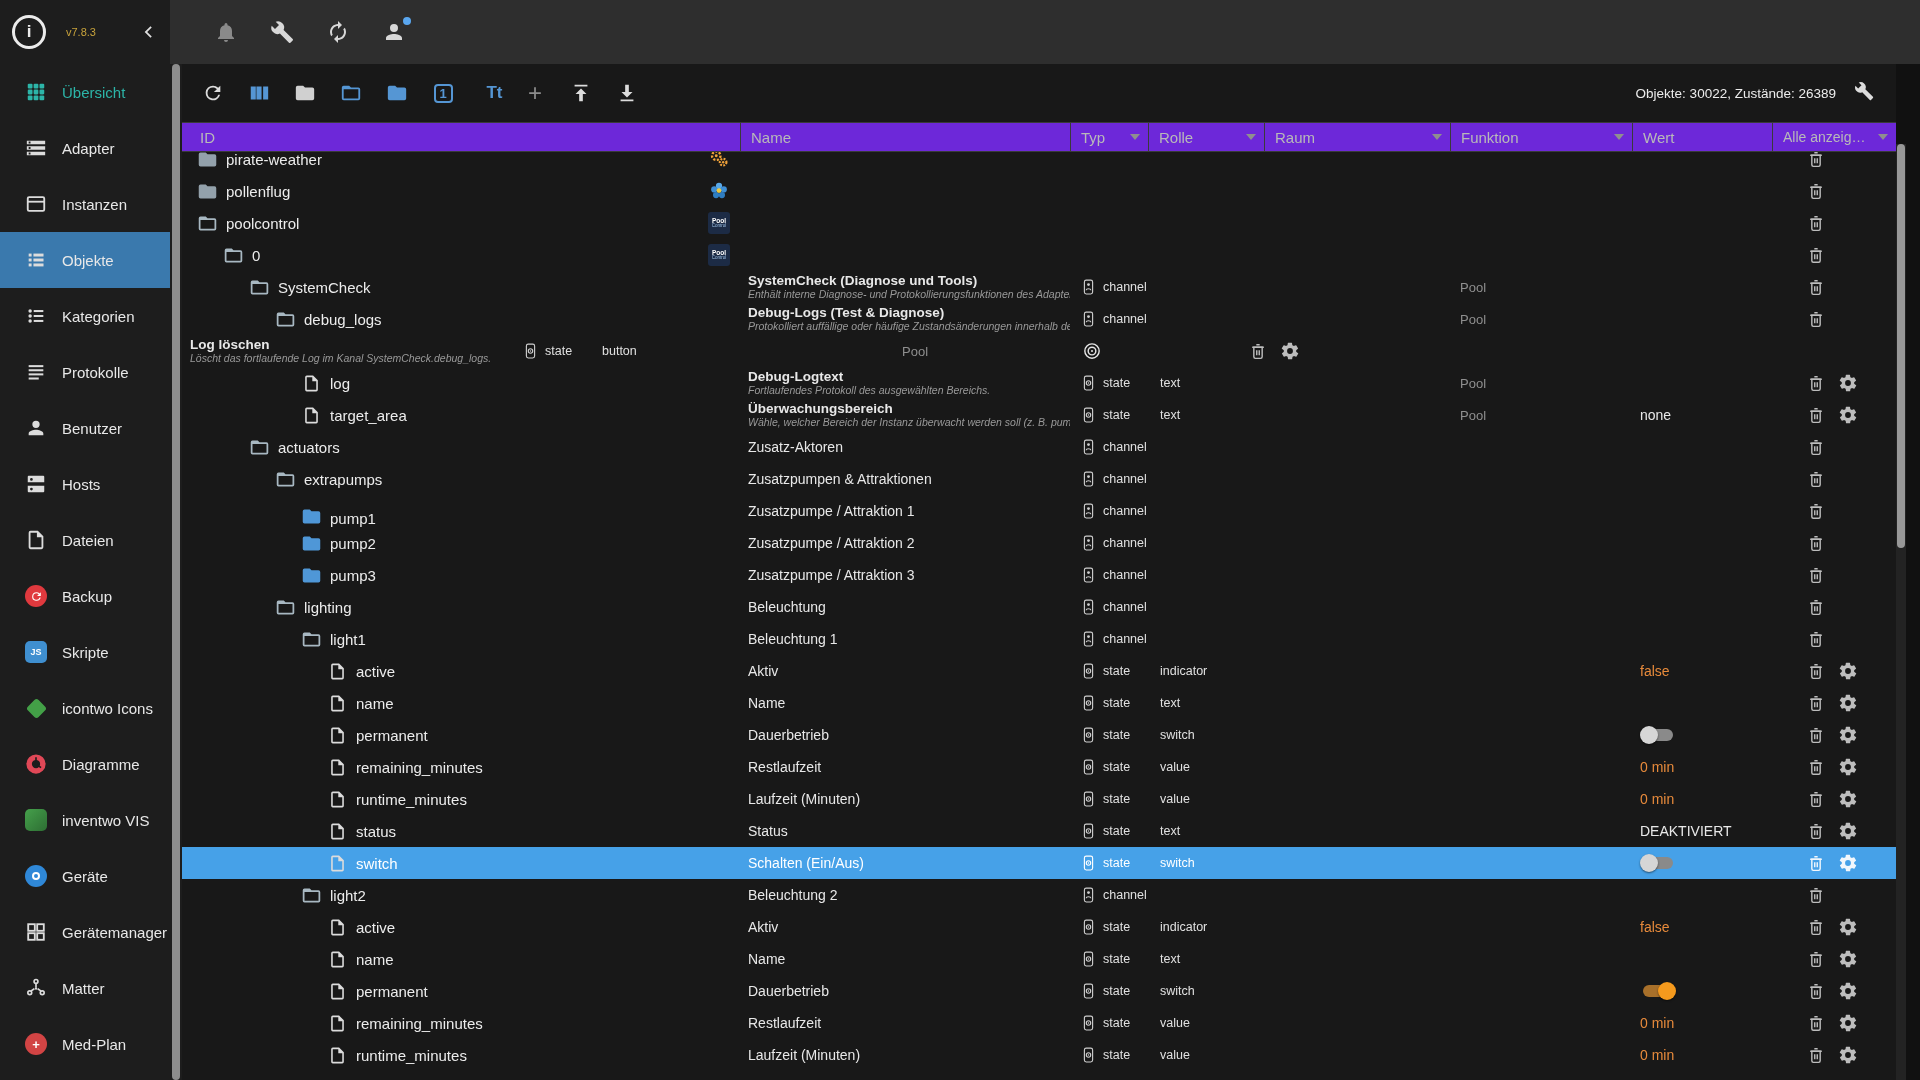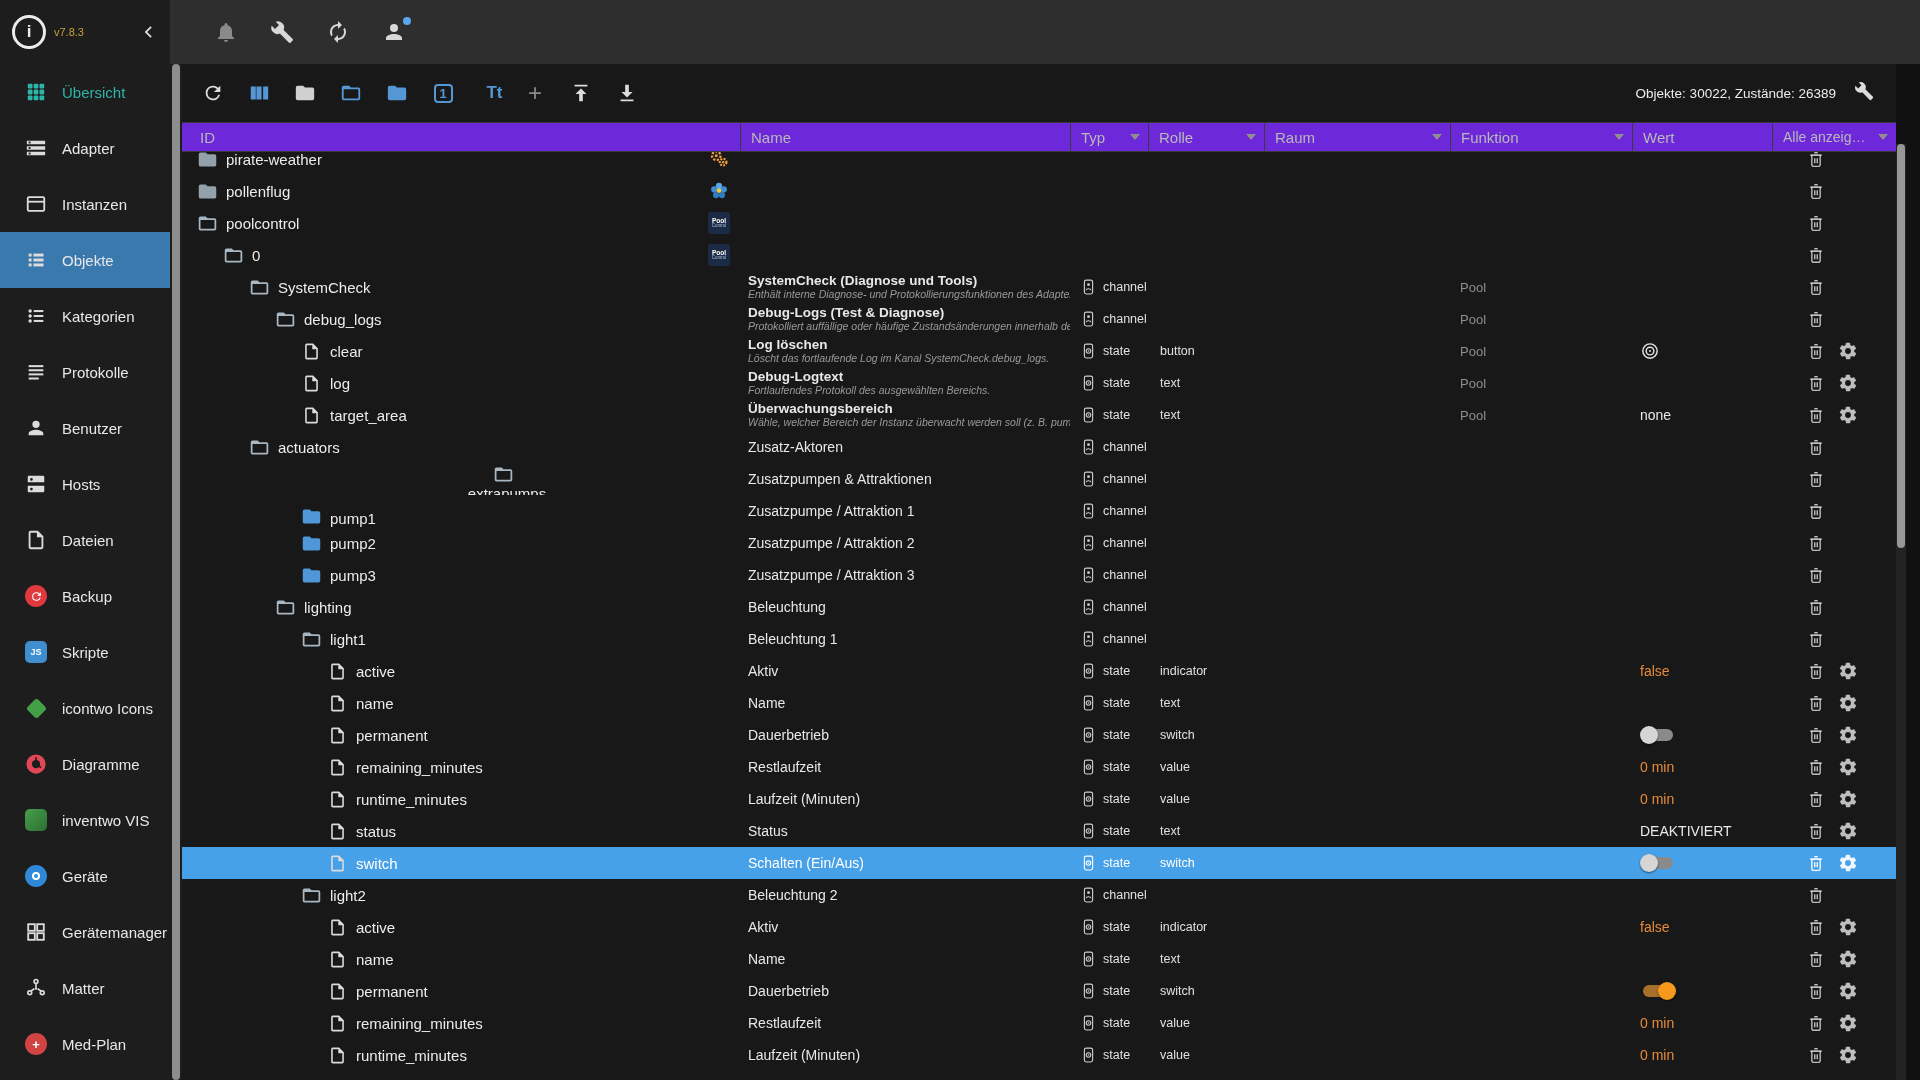--- a/index.html
+++ b/index.html
@@ -15,21 +15,21 @@
   .tb-icon .badge { position:absolute; top:-3px; right:-5px; width:8px; height:8px;
                     border-radius:50%; background:#5aa7f0; }
 
   
   #sidebar { position:absolute; left:0; top:0; width:170px; height:1080px;
              background:#1d1d1d; z-index:4; display:flex; flex-direction:column; }
   .logo-row { height:64px; display:flex; align-items:center; padding:0 12px; gap:8px; flex:none; }
   .logo-circle { width:34px; height:34px; border:3px solid #ececec; border-radius:50%;
                  color:#ececec; display:flex; align-items:center; justify-content:center;
                  font-weight:bold; font-size:17px; flex:none; }
-  .version { color:#c7a23b; font-size:11px; }
+  .version { color:#c7a23b; font-size:11px;margin-left:12px; }
   .collapse { margin-left:auto; color:#e0e0e0; width:20px; height:20px; cursor:pointer; }
   .side-item { height:56px; display:flex; align-items:center; gap:13px; padding-left:23px;
                font-size:15px; color:#e8e8e8; cursor:pointer; flex:none; }
   .side-item.selected { background:#3a79ad; }
   .side-ic { width:26px; height:26px; display:flex; align-items:center; justify-content:center;
              color:#dcdcdc; flex:none; }
   .side-label { white-space:nowrap; }
   .bdg { width:22px; height:22px; border-radius:50%; display:flex; align-items:center;
          justify-content:center; color:#fff; }
   .bdg.sq { border-radius:5px; }
@@ -609,28 +609,20 @@
         <div class="cell c-act">
           <span class="act-btn"><svg viewBox="0 0 24 24" width="20" height="20" fill="currentColor">
               <g fill="none" stroke="currentColor" stroke-width="1.7">
                 <path d="M7 7.5h10V19a1.8 1.8 0 0 1-1.8 1.8H8.8A1.8 1.8 0 0 1 7 19z"></path>
                 <path d="M5 7.5h14M10 4.5h4M10.5 11v6M13.5 11v6"></path>
               </g>
             </svg></span>
         </div>
       </div>
       <div class="row">
-        <div class="cell c-id" style="padding-left: 118px;">
-          <span class="tree-ic" style="color: rgb(220, 220, 220);">
-            <svg viewBox="0 0 24 24" width="19" height="19" fill="currentColor">
-              <path d="M14 2H6a2 2 0 0 0-2 2v16a2 2 0 0 0 2 2h12a2 2 0 0 0 2-2V8zm4 18H6V4h7v5h5z"></path>
-            </svg>
-          </span>
-          <span class="id-label">clear</span>
-        </div>
         <div class="cell c-name">
           <span class="nm b">Log löschen</span>
           <span class="ds">Löscht das fortlaufende Log im Kanal SystemCheck.debug_logs.</span>
         </div>
         <div class="cell c-typ">
           <span class="typ-ic">
             <svg viewBox="0 0 24 24" width="18" height="18" fill="currentColor">
               <rect x="6.2" y="2.2" width="11.6" height="19.6" rx="2.6" fill="none" stroke="currentColor" stroke-width="1.6"></rect>
               <circle cx="12" cy="12" r="3.1" fill="none" stroke="currentColor" stroke-width="1.6"></circle>
               <circle cx="12" cy="12" r="1" fill="currentColor"></circle>
@@ -769,21 +761,21 @@
         <div class="cell c-act">
           <span class="act-btn"><svg viewBox="0 0 24 24" width="20" height="20" fill="currentColor">
               <g fill="none" stroke="currentColor" stroke-width="1.7">
                 <path d="M7 7.5h10V19a1.8 1.8 0 0 1-1.8 1.8H8.8A1.8 1.8 0 0 1 7 19z"></path>
                 <path d="M5 7.5h14M10 4.5h4M10.5 11v6M13.5 11v6"></path>
               </g>
             </svg></span>
         </div>
       </div>
       <div class="row">
-        <div class="cell c-id" style="padding-left: 92px; flex-direction: column;">
+        <div class="cell c-id" style="padding-left: 92px;">
           <span class="tree-ic" style="color: rgb(168, 184, 194);">
             <svg viewBox="0 0 24 24" width="21" height="21" fill="currentColor">
               <path d="M20 6h-8l-2-2H4a2 2 0 0 0-2 2v12a2 2 0 0 0 2 2h16a2 2 0 0 0 2-2V8a2 2 0 0 0-2-2zm0 12H4V8h16z"></path>
             </svg>
           </span>
           <span class="id-label">extrapumps</span>
         </div>
         <div class="cell c-name">
           <span class="nm">Zusatzpumpen &amp; Attraktionen</span>
         </div>

